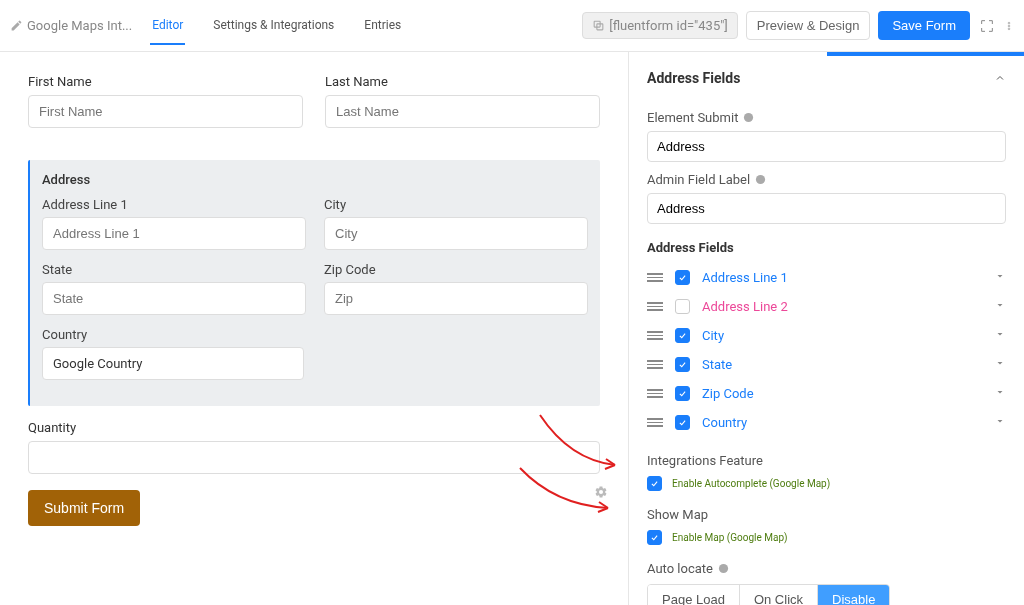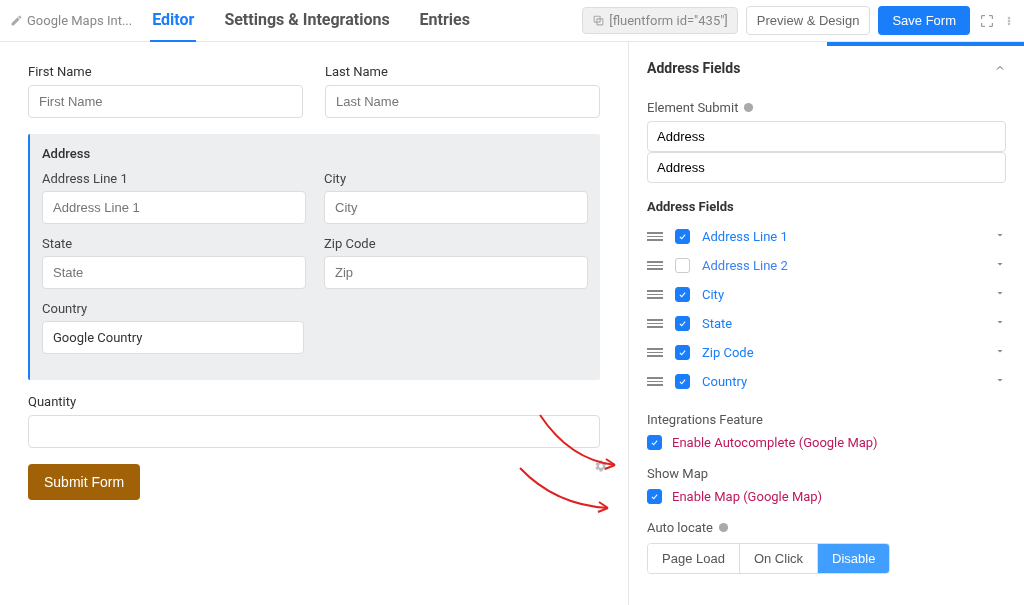--- a/index.html
+++ b/index.html
@@ -1,36 +1,36 @@
 <!DOCTYPE html>
 <html><head>
 <meta charset="utf-8">
 <style>
   * { box-sizing: border-box; margin: 0; padding: 0; }
   body { font-family: -apple-system, BlinkMacSystemFont, "Segoe UI", Roboto, sans-serif; font-size: 13px; color: #333; background: #fff; width: 1024px; height: 605px; overflow: hidden; }
 
   
-  .topbar { display: flex; align-items: center; height: 42px; border-bottom: 1px solid #e6e6e6; padding: 0 10px; gap: 6px; }
+  .topbar { display: flex; align-items: center; height: 52px; border-bottom: 1px solid #e6e6e6; padding: 0 10px; gap: 6px; }
   .crumb { display: flex; align-items: center; color: #888; font-size: 13px; gap: 4px; margin-right: 12px; }
   .crumb svg { width: 13px; height: 13px; fill: #aaa; }
   .tabs { display: flex; gap: 26px; }
-  .tab { color: #555; font-size: 16px; font-weight: 700; padding: 11px 2px; cursor: pointer; }
+  .tab { color: #555; font-size: 12px; font-weight: 400; padding: 11px 2px; cursor: pointer; }
   .tab.active { color: #1a7efb; border-bottom: 2.5px solid #1a7efb; }
   .top-right { margin-left: auto; display: flex; align-items: center; gap: 8px; }
   .chip { display: flex; align-items: center; gap: 4px; background: #f0f0f0; border: 1px solid #ddd; border-radius: 4px; padding: 5px 9px; color: #888; font-size: 13px; }
   .btn-ghost { background: #fff; border: 1px solid #ddd; border-radius: 4px; padding: 6px 10px; color: #666; font-size: 13px; cursor: pointer; }
   .btn-primary { background: #1a7efb; border: none; border-radius: 4px; padding: 7px 14px; color: #fff; font-size: 13px; font-weight: 500; cursor: pointer; }
   .icon-btn { display: flex; align-items: center; justify-content: center; width: 18px; cursor: pointer; color: #888; }
   .icon-btn svg { width: 16px; height: 16px; stroke: #888; fill: none; stroke-width: 1.5; }
 
   .main { display: flex; height: 563px; }
 
   
   .form-area { flex: 1; padding: 22px 28px; overflow-y: auto; }
-  .row2 { display: flex; gap: 22px; margin-bottom: 16px; }
+  .row2 { display: flex; gap: 22px; margin-bottom: 32px; }
   .col { flex: 1; }
   .fld-label { font-size: 13px; color: #333; margin-bottom: 6px; display: block; font-weight: 400; }
   .fld-input { width: 100%; border: 1px solid #ddd; border-radius: 4px; padding: 8px 10px; font-size: 13px; color: #888; background: #fff; }
   .fld-input.sel { color: #333; }
   .block-full { margin-bottom: 16px; }
 
   .address-block { background: #eceef0; border-left: 2px solid #1a7efb; padding: 12px 12px 14px 12px; margin-bottom: 14px; border-radius: 2px; position: relative; }
   .addr-title { font-size: 13px; color: #333; margin-bottom: 10px; font-weight: 500; }
   .addr-row { display: flex; gap: 18px; margin-bottom: 12px; }
   .addr-col { flex: 1; }
@@ -62,27 +62,27 @@
 
   .sb-subhead { font-weight: 700; font-size: 13px; margin: 16px 0 8px; }
 
   .addr-field-row { display: flex; align-items: center; gap: 12px; padding: 7px 0; }
   .drag-h { width: 16px; display: flex; flex-direction: column; gap: 2px; cursor: grab; }
   .drag-h span { height: 1.5px; background: #888; }
   .chk { width: 15px; height: 15px; border: 1.5px solid #1a7efb; border-radius: 3px; display: flex; align-items: center; justify-content: center; background: #1a7efb; flex-shrink: 0; }
   .chk.unchecked { background: #fff; border-color: #ccc; }
   .chk svg { width: 9px; height: 9px; stroke: #fff; stroke-width: 3; fill: none; }
   .af-label { color: #1a7efb; font-size: 13px; flex: 1; }
-  .af-label.muted { color: #3b82f6; }
+  .af-label.muted { color: #ec4899; }
   .caret-down { margin-left: auto; }
   .caret-down svg { width: 12px; height: 12px; fill: #888; }
 
   .sb-section { margin-top: 16px; }
   .opt-row { display: flex; align-items: center; gap: 10px; margin-top: 8px; }
-  .opt-label { color: #be185d; font-size: 13px; text-align: center; }
+  .opt-label { color: #4d7c0f; font-size: 10px; text-align: center; }
 
   .btn-group { display: flex; border: 1px solid #ddd; border-radius: 4px; overflow: hidden; margin-top: 8px; width: fit-content; }
   .btn-group button { border: none; background: #fff; padding: 7px 14px; font-size: 13px; color: #555; cursor: pointer; border-right: 1px solid #ddd; }
   .btn-group button:last-child { border-right: none; }
   .btn-group button.sel { background: #409eff; color: #fff; }
 
 </style>
 </head>
 <body>
 
@@ -205,20 +205,26 @@
 
     <div class="sb-body">
       <div class="sb-label">
         <span>Element Submit</span>
         <svg viewBox="0 0 24 24">
             <circle cx="12" cy="12" r="10"></circle>
           </svg>
       </div>
       <input class="sb-input" value="Address" style="">
 
+      <div class="sb-label">
+        <span>Admin Field Label</span>
+        <svg viewBox="0 0 24 24">
+            <circle cx="12" cy="12" r="10"></circle>
+          </svg>
+      </div>
       <input class="sb-input" value="Address" style="">
 
       <div class="sb-subhead">Address Fields</div>
 
       <div id="af-list">
           <div class="addr-field-row">
             <div class="drag-h">
               <span></span>
               <span></span>
               <span></span>

